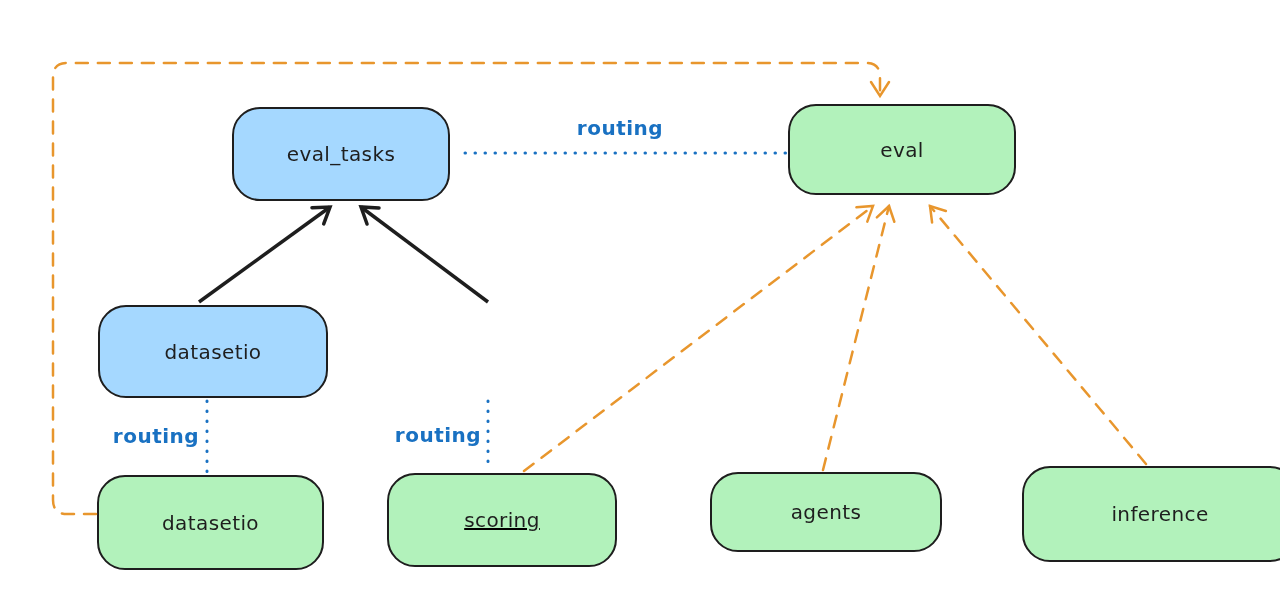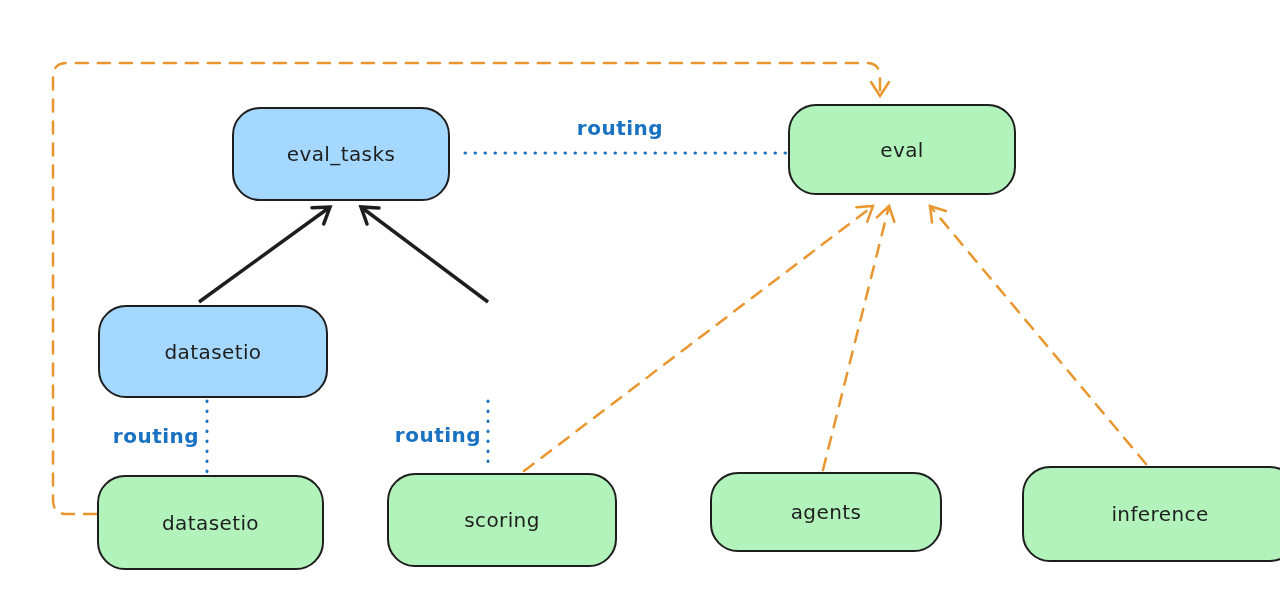--- a/index.html
+++ b/index.html
@@ -94,21 +94,21 @@
 
   <div class="node node-blue" style="left:98px; top:305px; width:230px; height:93px;">
     <span class="node-label">datasetio</span>
   </div>
 
 
   <div class="node node-green" style="left:97px; top:475px; width:227px; height:95px;">
     <span class="node-label">datasetio</span>
   </div>
 
-  <div class="node node-green" style="left:387px; top:473px; width:230px; height:94px;">
+  <div class="node node-green" style="left:387px; top:473px; width:230px; height:94px;text-decoration:underline;">
     <span class="node-label">scoring</span>
   </div>
 
   <div class="node node-green" style="left:710px; top:472px; width:232px; height:80px;">
     <span class="node-label">agents</span>
   </div>
 
   <div class="node node-green" style="left:1022px; top:466px; width:276px; height:96px;">
     <span class="node-label">inference</span>
   </div>

